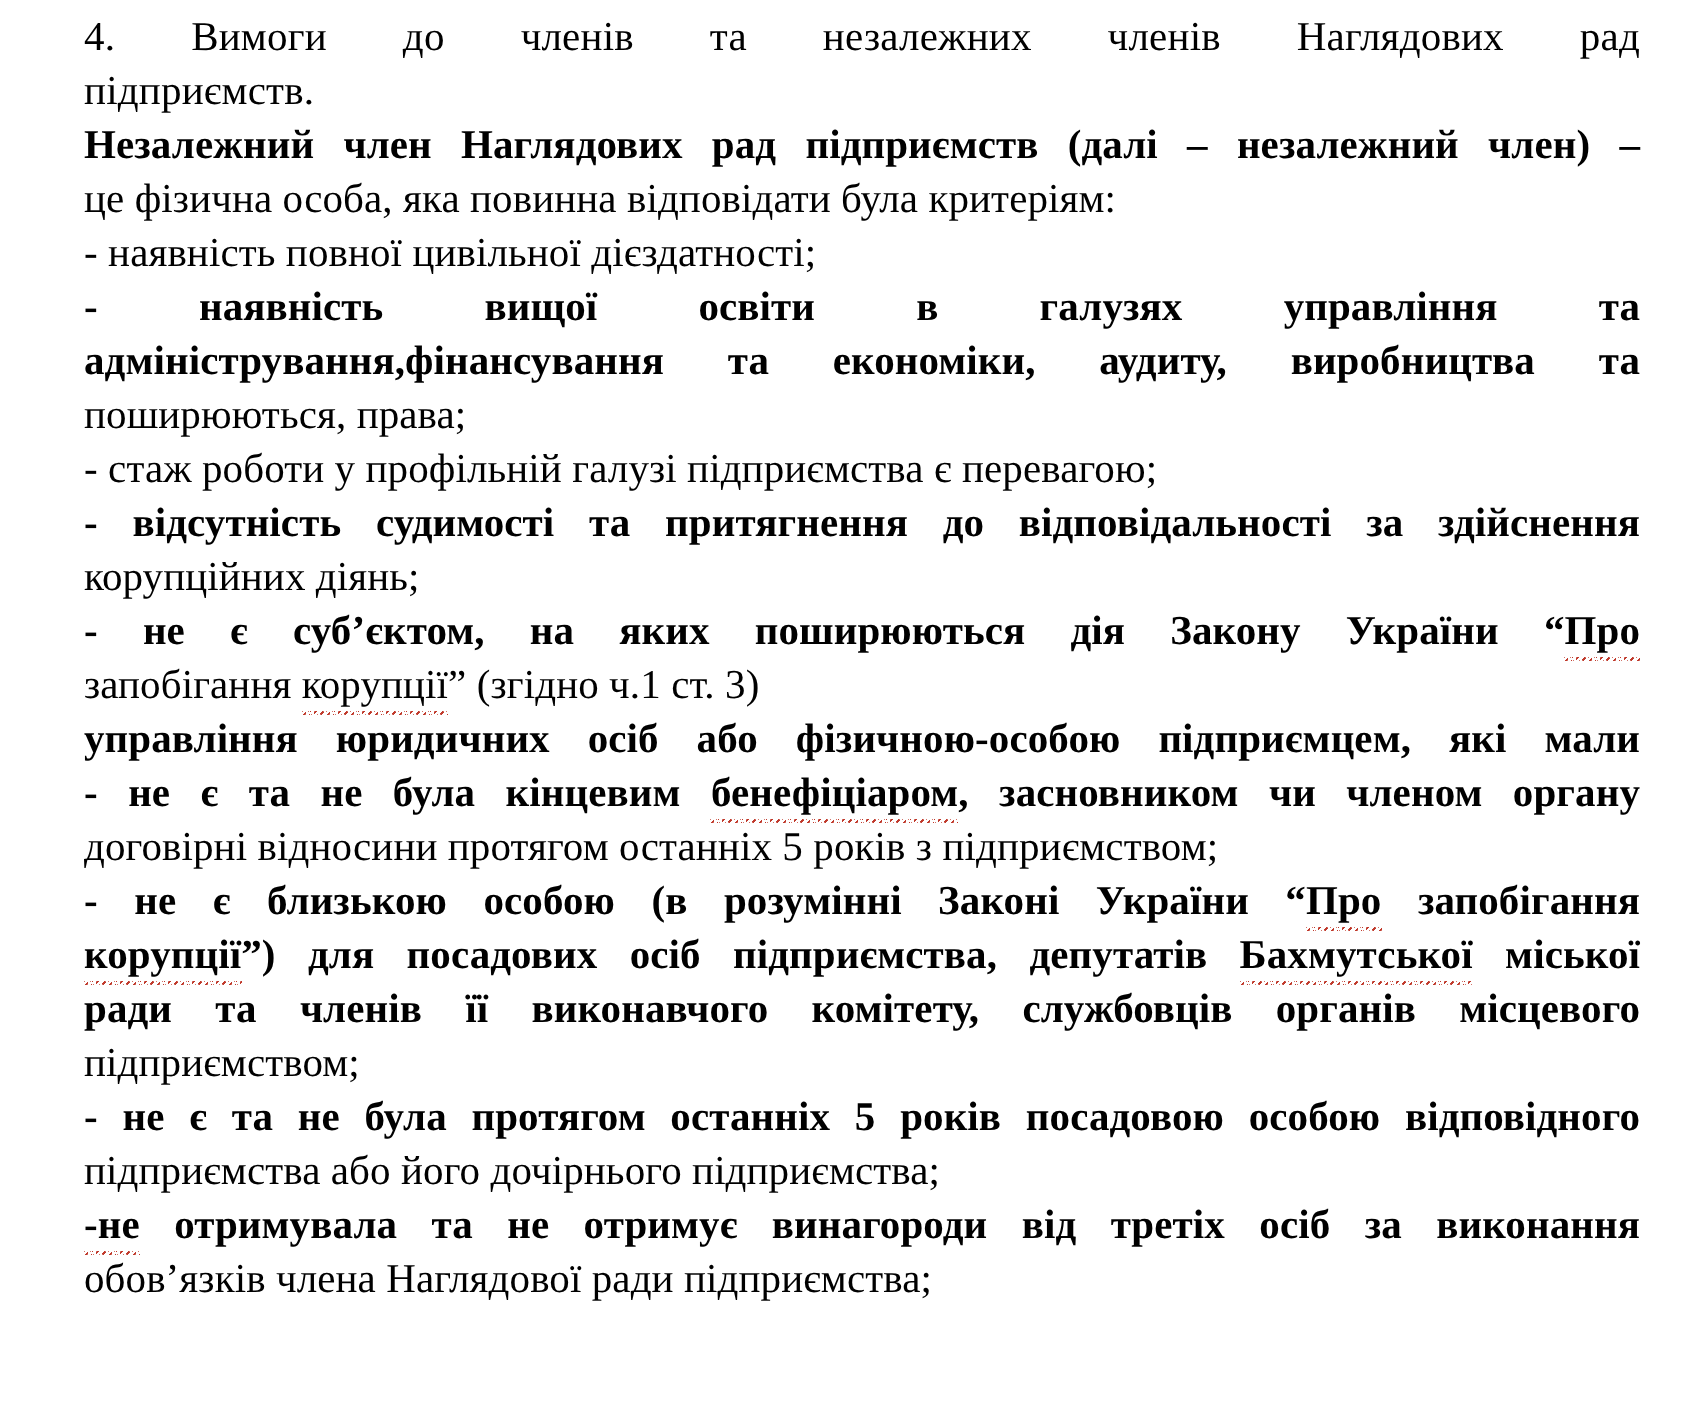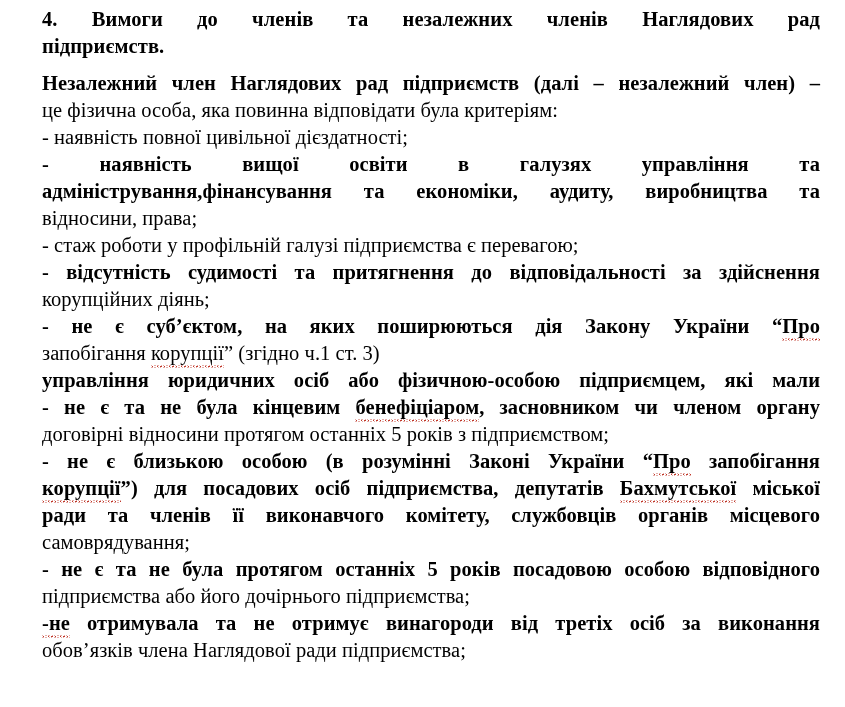--- a/index.html
+++ b/index.html
@@ -22,25 +22,25 @@
     width: 845px;
     height: 707px;
     box-sizing: border-box;
     padding: 6px 25px 0 42px;
     background: #ffffff;
   }
 
   
   .doc-heading {
     font-size: 20.5px;
-    font-weight: bold;
+    font-weight: normal;
     line-height: 27px;
     text-align: justify;
     text-align-last: left;
-    margin: 0 0 10px 0;
+    margin: 0 0 0 0;
     letter-spacing: 0.1px;
     word-spacing: 0.5px;
   }
   
   .doc-heading .stretch-line {
     display: block;
     text-align: justify;
     text-align-last: justify;
   }
   .doc-heading .tail-line {
@@ -122,40 +122,40 @@
     <span class="tail-line">підприємств.</span>
   </div>
 
   <div class="para">
 
     <span class="ln loose">Незалежний член Наглядових рад підприємств (далі – незалежний член) –</span>
     <span class="ln last">це фізична особа, яка повинна відповідати була критеріям:</span>
     <span class="ln last">- наявність повної цивільної дієздатності;</span>
     <span class="ln loose">- наявність        вищої        освіти        в        галузях        управління        та</span>
     <span class="ln loose">адміністрування,фінансування  та  економіки,  аудиту,  виробництва  та</span>
-    <span class="ln last">відносини, права;</span>
+    <span class="ln last">поширюються, права;</span>
     <span class="ln last">- стаж роботи у профільній галузі підприємства є перевагою;</span>
     <span class="ln loose">- відсутність судимості та притягнення до відповідальності за здійснення</span>
     <span class="ln last">корупційних діянь;</span>
 
     <span class="ln loose"><span>- не є суб’єктом, на яких поширюються дія Закону України “</span><span class="sp">Про</span></span>
 
     <span class="ln last"><span>запобігання  </span><span class="sp">корупції</span><span>” (згідно ч.1 ст. 3)</span></span>
 
     <span class="ln loose">управління юридичних осіб або фізичною-особою підприємцем, які мали</span>
 
     <span class="ln loose"><span>- не є та не була кінцевим </span><span class="sp">бенефіціаром</span><span>, засновником чи членом органу</span></span>
     <span class="ln last">договірні відносини протягом останніх 5 років з підприємством;</span>
 
     <span class="ln loose"><span>- не є близькою особою (в розумінні Законі України “</span><span class="sp">Про</span><span> запобігання</span></span>
 
     <span class="ln loose"><span class="sp">корупції</span><span>”) для посадових осіб підприємства, депутатів </span><span class="sp">Бахмутської</span><span> міської</span></span>
 
     <span class="ln loose">ради та членів її виконавчого комітету, службовців органів місцевого</span>
-    <span class="ln last">самоврядування;</span>
+    <span class="ln last">підприємством;</span>
     <span class="ln loose">- не є та не була протягом останніх 5 років посадовою особою відповідного</span>
     <span class="ln last">підприємства або його дочірнього підприємства;</span>
 
     <span class="ln loose"><span class="sp">-не</span><span> отримувала та не отримує винагороди від третіх осіб за виконання</span></span>
 
     <span class="ln last">обов’язків члена Наглядової ради підприємства;</span>
 
   </div>
 </div>
 

